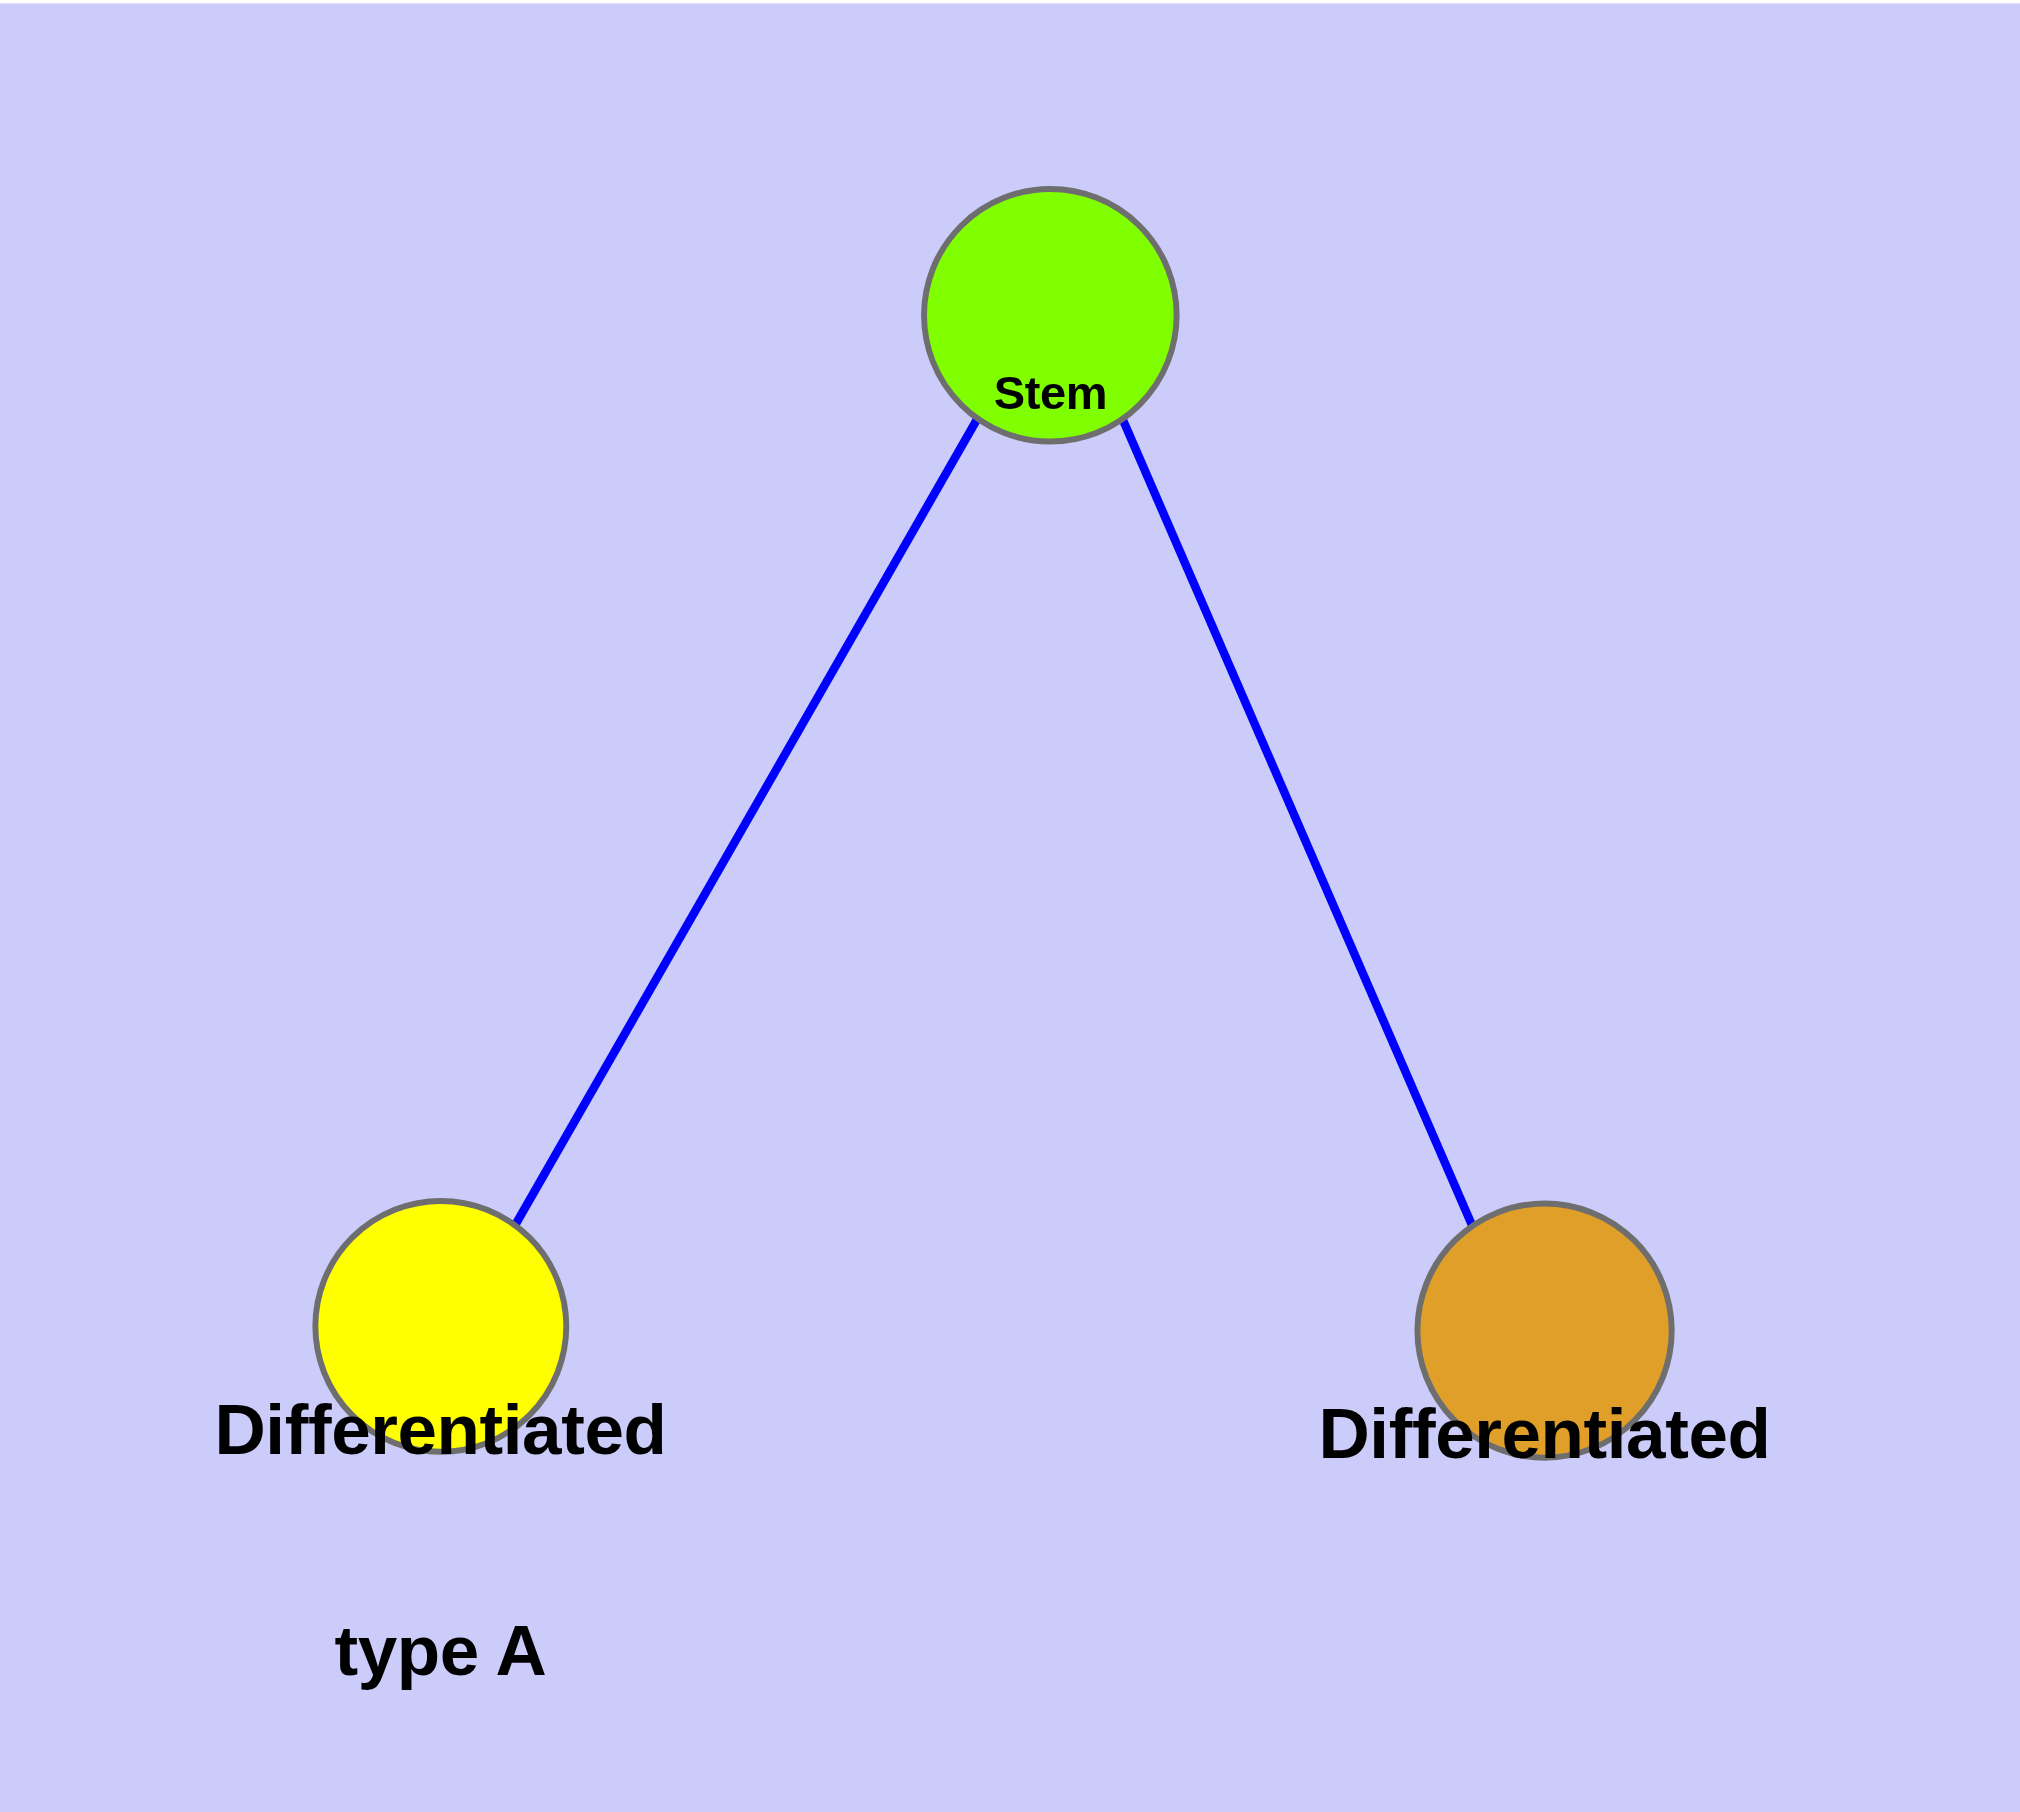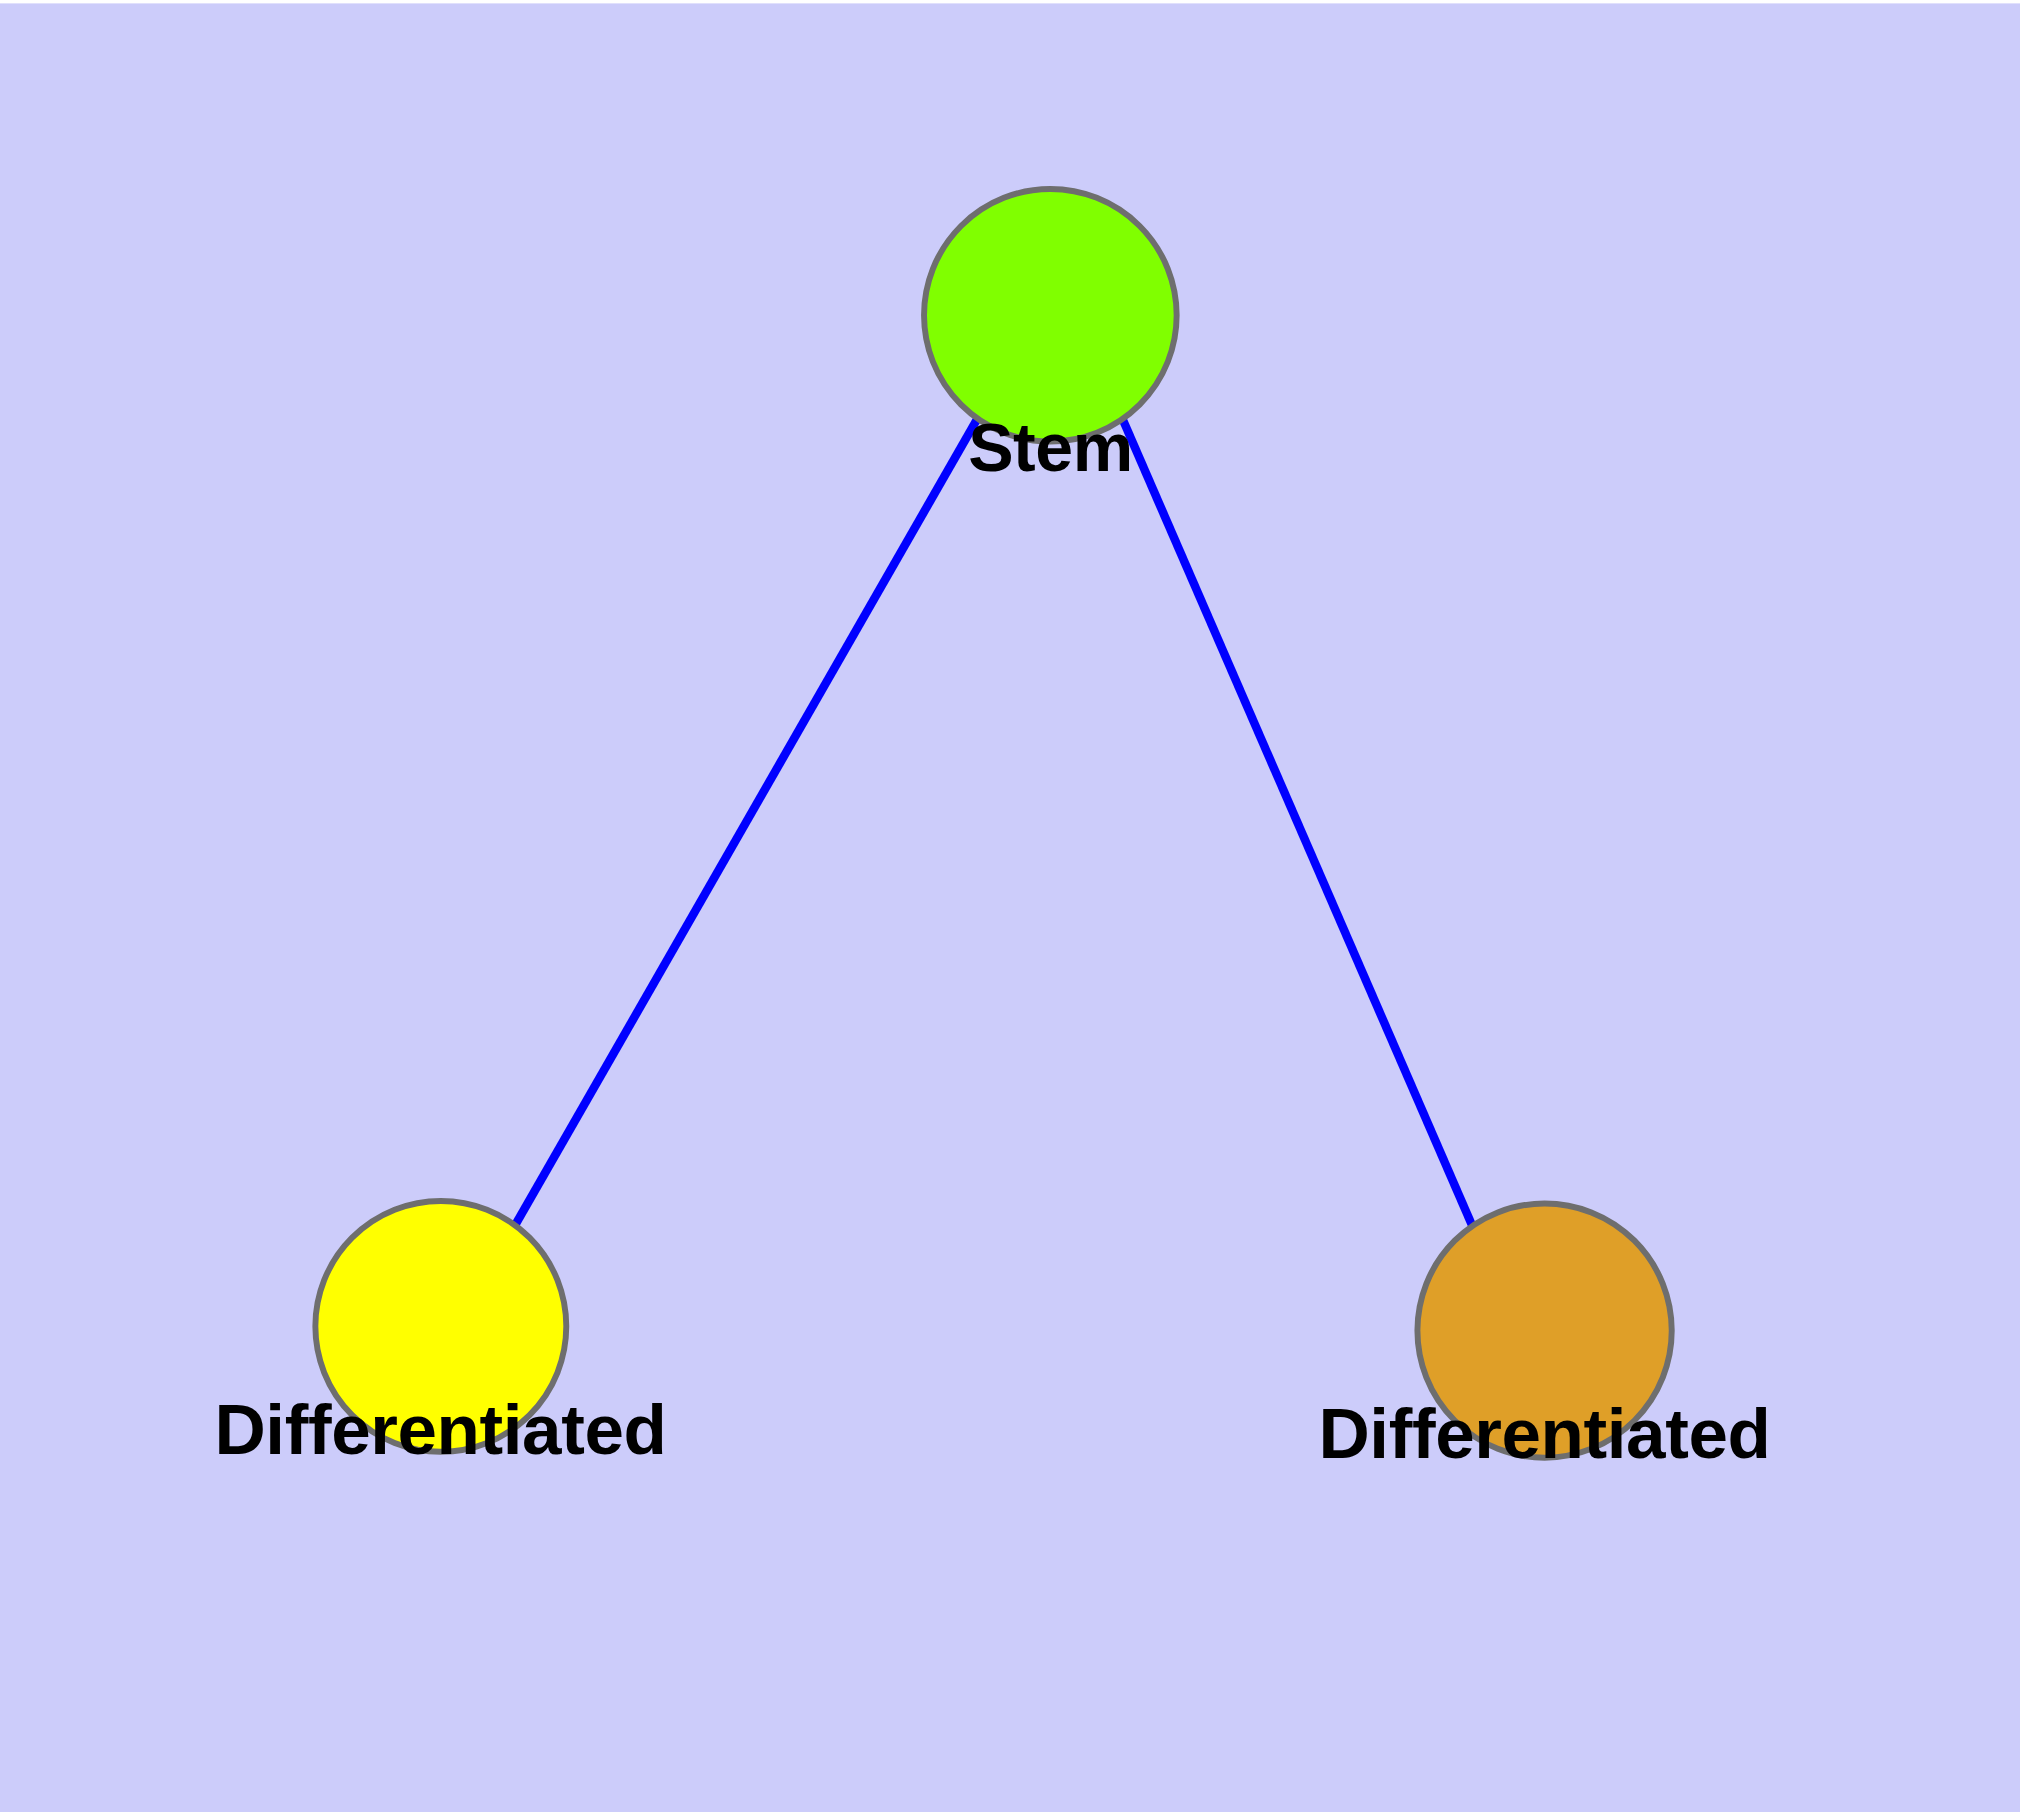--- a/index.html
+++ b/index.html
@@ -68,26 +68,27 @@
       <line id="edge-1" x1="1324" y1="494" x2="1737" y2="1447" stroke="#0000ff" stroke-width="10" stroke-linecap="butt"></line>
     </g>
 
     <g id="nodes-layer">
       <circle id="node-0" cx="1239" cy="372" r="149" fill="#80ff00" stroke="#6e6e6e" stroke-width="7"></circle>
       <circle id="node-1" cx="520" cy="1565" r="148" fill="#ffff00" stroke="#6e6e6e" stroke-width="7"></circle>
       <circle id="node-2" cx="1822" cy="1570" r="150" fill="#df9f28" stroke="#6e6e6e" stroke-width="7"></circle>
     </g>
   </svg>
 
-  <div class="node-label" id="label-stem" style="font-size: 68px; width: 763px; left: 669px; top: 271px;">
+  <div class="node-label" id="label-stem" style="font-size: 47px; width: 763px; left: 669px; top: 271px;">
     <div>Stem</div>
   </div>
 
   <div class="node-label" id="label-diffA" style="font-size: 71px; width: 763px; left: 59px; top: 1245px;">
     <div>Differentiated</div>
+    <div>type A</div>
   </div>
 
   <div class="node-label" id="label-diffB" style="font-size: 71px; width: 763px; left: 1163px; top: 1249px;">
     <div>Differentiated</div>
   </div>
 
 </div>
 
 
 </body></html>

